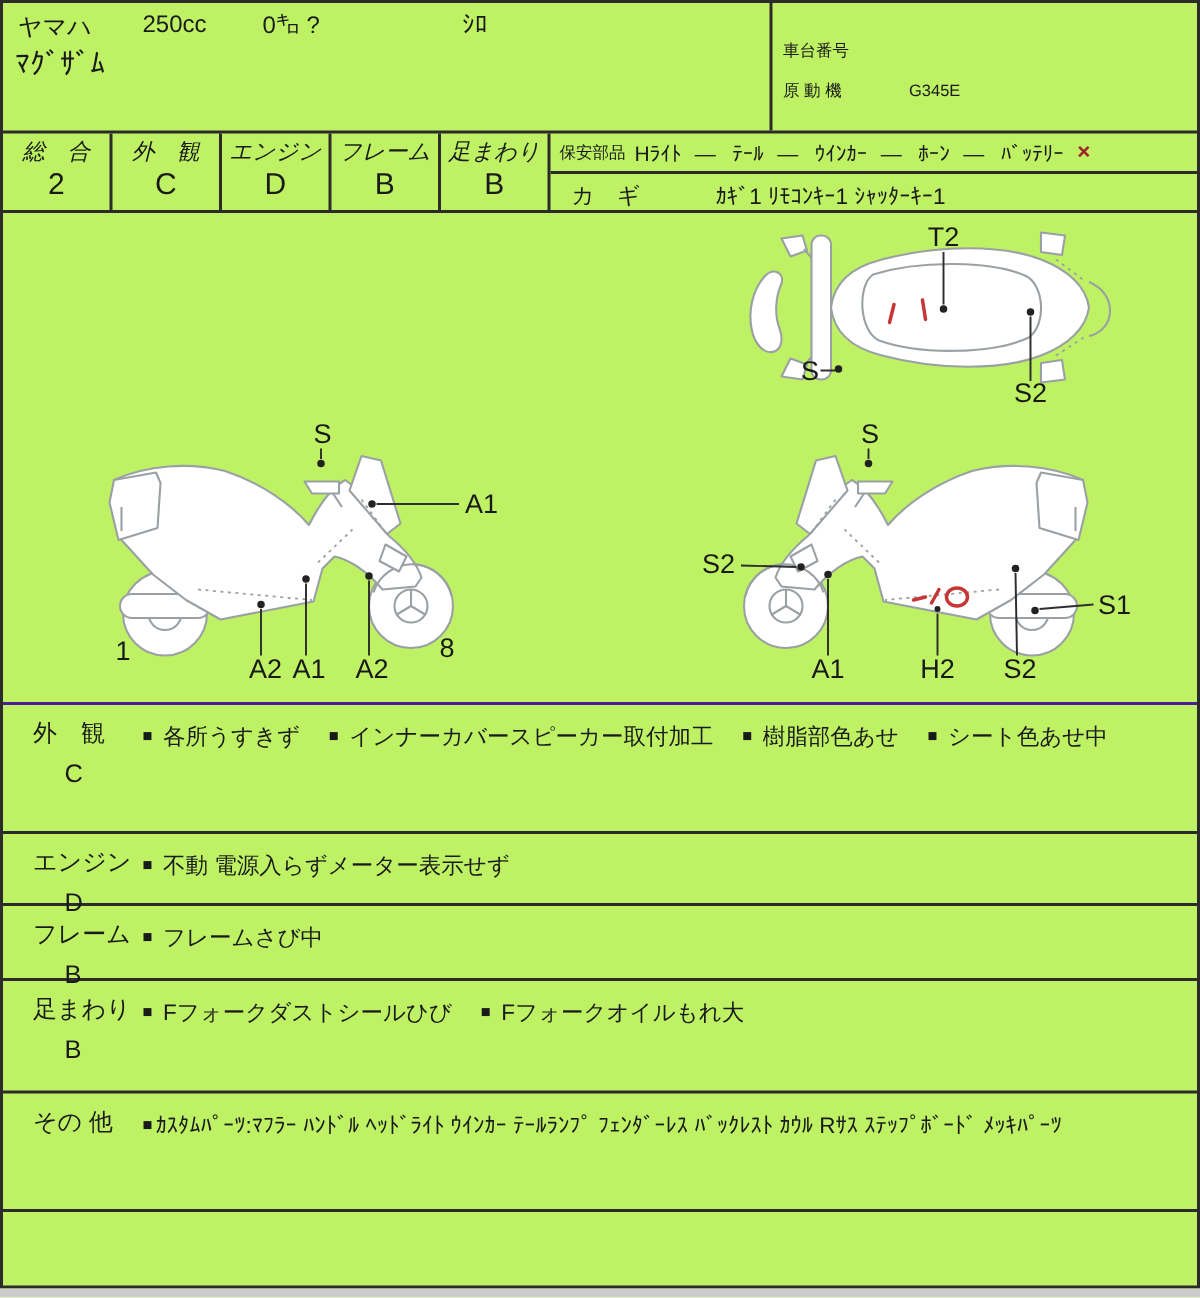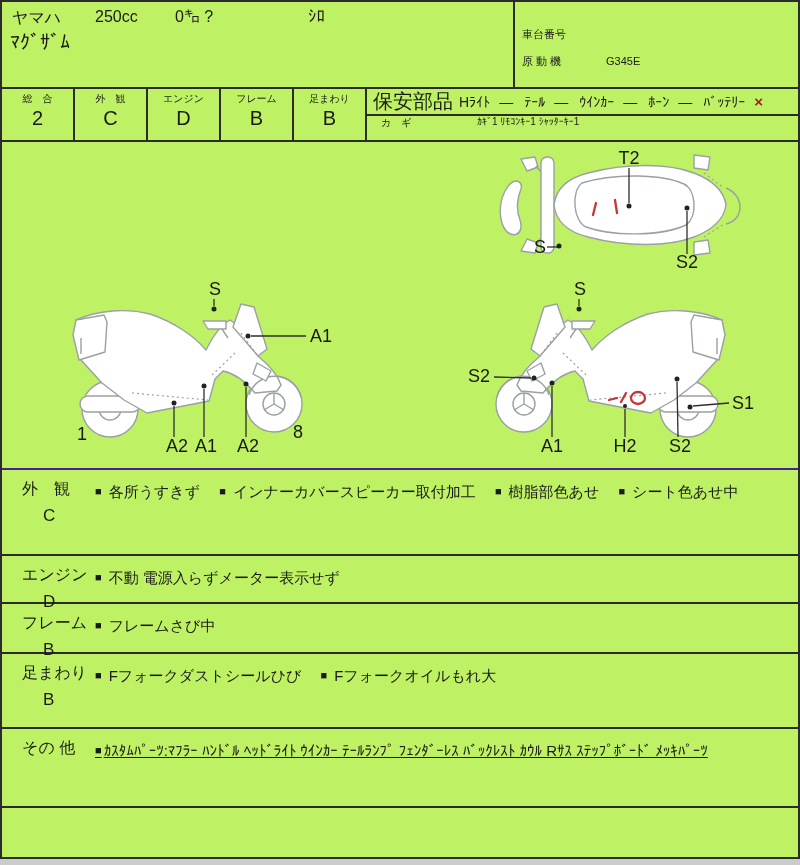--- a/index.html
+++ b/index.html
@@ -23,30 +23,30 @@
   .mileage{left:173px;top:6px;}
   .color{left:306px;top:5px;font-size:17px;}
   .model{left:8px;top:29px;font-size:20px;}
   .idblock{position:absolute;left:520px;top:19px;font-size:11px;line-height:27px;}
   .idrow{display:flex;white-space:pre;}
   .idlabel{width:84px;flex:none;}
 
   
   .ratings{height:51px;flex:none;border-bottom:2px solid #2b2b2b;display:flex;}
   .gcell{width:71px;flex:none;border-right:2px solid #2b2b2b;text-align:center;}
-  .glabel{font-size:10px;margin-top:3px;white-space:pre;}
+  .glabel{font-size:15px;margin-top:3px;white-space:pre;font-style:italic;}
   .gvalue{font-size:20px;margin-top:1px;}
   .safety{flex:1;display:flex;flex-direction:column;min-width:0;}
   .safety-row{height:25px;flex:none;border-bottom:2px solid #2b2b2b;display:flex;align-items:center;font-size:14px;padding-left:6px;white-space:pre;}
-  .safety-title{margin-right:6px;font-size:20px;}
+  .safety-title{margin-right:6px;font-size:11px;}
   .sitem{display:flex;align-items:center;margin-right:11px;}
   .sitem .lbl{margin-right:9px;}
   .sitem .st{color:#222;}
   .sitem .st.bad{color:#9c2424;font-weight:bold;font-size:15px;}
-  .key-row{height:24px;display:flex;align-items:flex-start;font-size:10px;padding-left:14px;white-space:pre;}
+  .key-row{height:24px;display:flex;align-items:flex-end;font-size:15px;padding-left:14px;white-space:pre;}
   .key-title{width:70px;flex:none;}
   .key-value{margin-left:26px;}
 
   
   .diagrams{height:326px;flex:none;border-bottom:2px solid #4c1d95;position:relative;}
   .dsvg{position:absolute;}
   .dsvg text{font-size:18px;fill:#191919;font-family:"Liberation Sans","DejaVu Sans",sans-serif;}
   .outline{stroke:#9aa0a4;stroke-width:1.4;fill:#fff;stroke-linejoin:round;}
   .outline-open{stroke:#9aa0a4;stroke-width:1.4;fill:none;stroke-linejoin:round;}
   .seam{stroke:#9aa0a4;stroke-width:1.2;fill:none;stroke-dasharray:2 3;}
@@ -57,21 +57,21 @@
   
   .srow{flex:none;border-bottom:2px solid #2b2b2b;display:flex;}
   .srow.h84{height:84px;} .srow.h46{height:46px;} .srow.h48{height:48px;}
   .srow.h73{height:73px;} .srow.h77{height:77px;}
   .srow.empty{flex:1;border-bottom:none;}
   .shead{width:93px;flex:none;padding-top:9px;}
   .slabel{padding-left:20px;font-size:16px;white-space:pre;}
   .sgrade{padding-left:41px;padding-top:6px;font-size:17px;}
   .snotes{flex:1;padding-top:9px;font-size:15px;line-height:25px;padding-right:12px;min-width:0;}
   .note{margin-right:15px;white-space:nowrap;}
-  .note.wrapping{white-space:normal;margin-right:16px;text-decoration:underline;}
+  .note.wrapping{white-space:normal;margin-right:16px;}
   .bullet{font-size:11px;margin-right:7px;vertical-align:2px;}
   .bullet.tight{margin-right:2px;}
 </style>
 </head>
 <body>
 
 <div class="sheet">
   <div class="frame">
 
     <div class="header">

